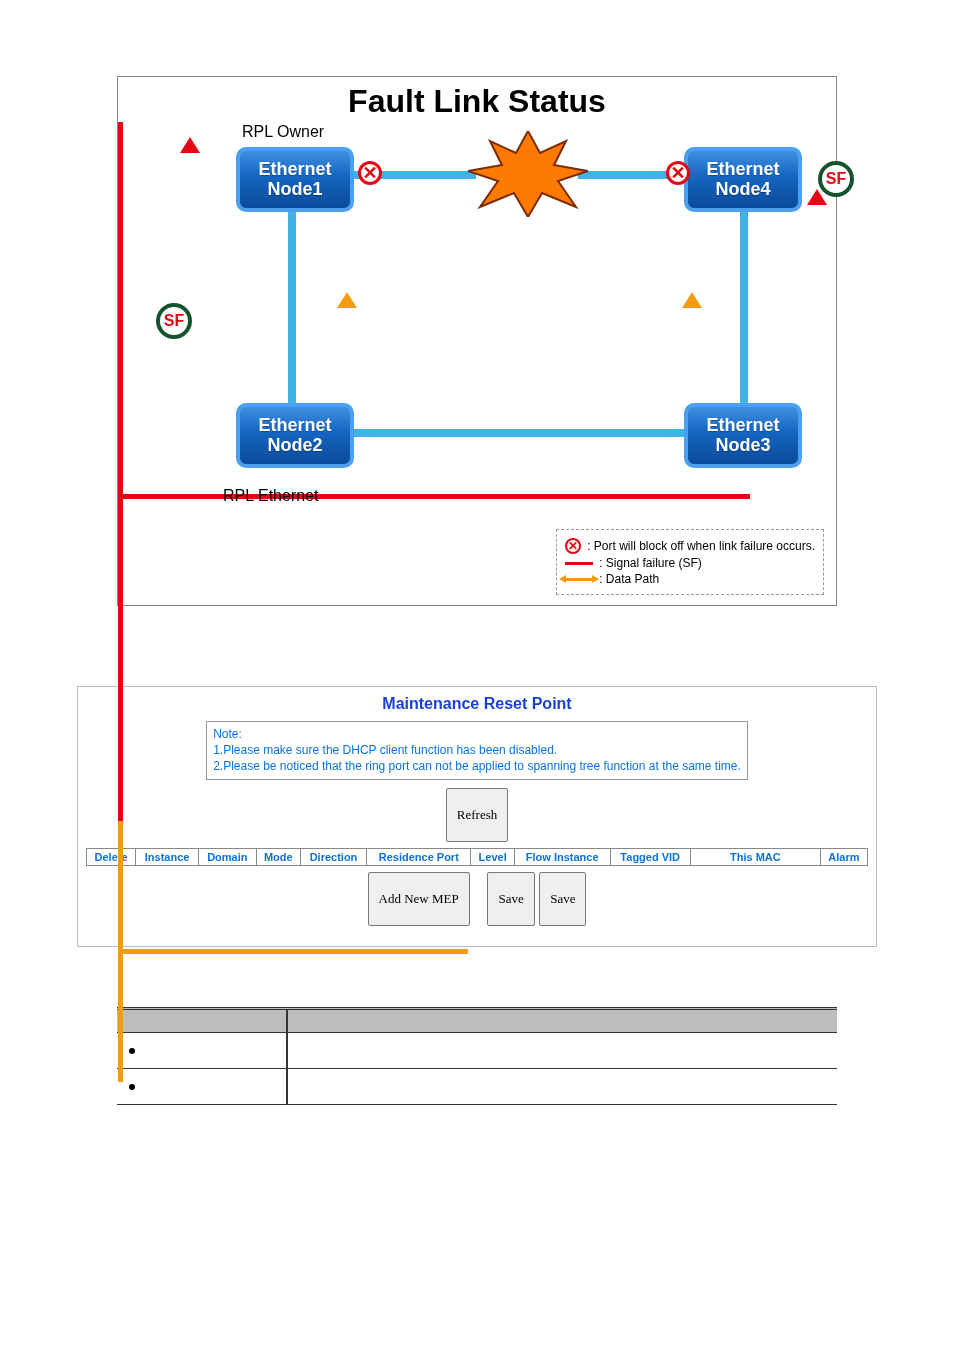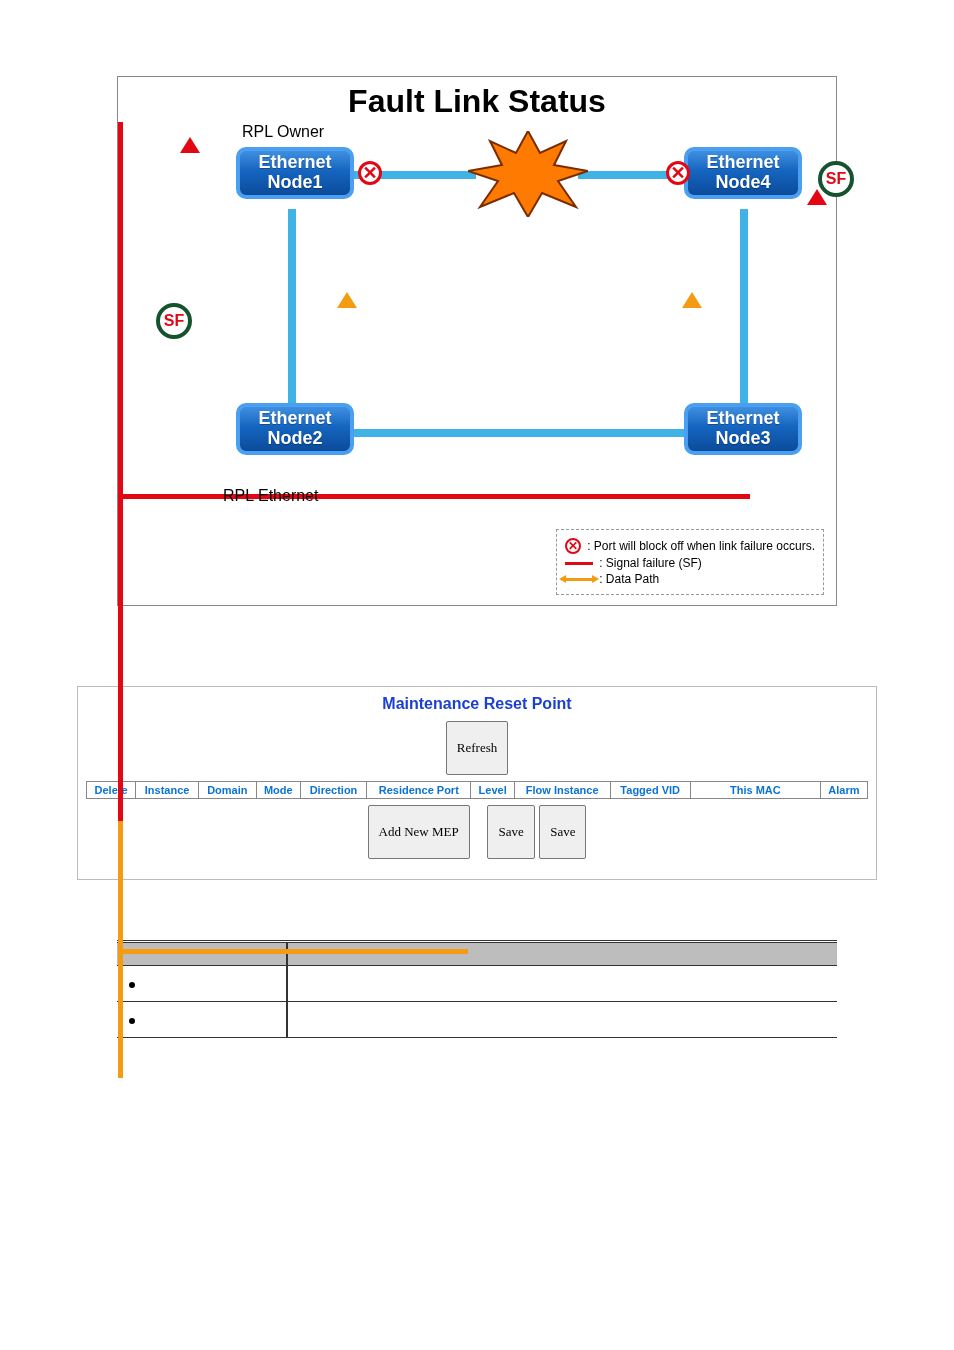--- a/index.html
+++ b/index.html
@@ -6,21 +6,21 @@
   body { margin: 0; font-family: Arial, sans-serif; background: #fff; width: 954px; }
   .page { padding: 60px 20px 40px 20px; }
 
   
   .diagram-box { width: 720px; margin: 16px auto 80px auto; border: 1px solid #888; position: relative; height: 530px; background: #fff; }
   .diagram-title { font-size: 32px; font-weight: bold; text-align: center; padding: 6px 0 2px 0; }
   .rpl-owner-lbl { position: absolute; top: 46px; left: 124px; font-size: 16px; }
   .rpl-neighbour-lbl { position: absolute; top: 410px; left: 105px; font-size: 16px; }
 
   
-  .node { position: absolute; width: 118px; height: 52px; border-radius: 10px; background: linear-gradient(#3f8fe0, #1565c0 45%, #0b4b9a); border: 4px solid #4a9ff0; color: #fff; font-weight: bold; font-size: 18px; display: flex; flex-direction: column; align-items: center; justify-content: center; line-height: 1.1; text-shadow: 0 1px 1px rgba(0,0,0,.3); }
+  .node { position: absolute; width: 118px; height: 65px; border-radius: 10px; background: linear-gradient(#3f8fe0, #1565c0 45%, #0b4b9a); border: 4px solid #4a9ff0; color: #fff; font-weight: bold; font-size: 18px; display: flex; flex-direction: column; align-items: center; justify-content: center; line-height: 1.1; text-shadow: 0 1px 1px rgba(0,0,0,.3); }
   .node1 { top: 70px; left: 118px; }
   .node2 { top: 326px; left: 118px; }
   .node3 { top: 326px; left: 566px; }
   .node4 { top: 70px; left: 566px; }
 
   
   .sf { position: absolute; width: 36px; height: 36px; border: 4px solid #14532d; border-radius: 50%; color: #e30613; font-weight: bold; font-size: 16px; display: flex; align-items: center; justify-content: center; background: #fff; }
   .sf-left { top: 226px; left: 38px; }
   .sf-right { top: 84px; left: 700px; }
 
@@ -157,20 +157,25 @@
         </div>
       <div class="lrow">
           <span class="ol"></span>
           <span>: Data Path</span>
         </div>
     </div>
   </div>
 
   <div class="mep-box">
     <div class="mep-title">Maintenance Reset Point</div>
+    <div class="note-box">
+      <span>Note:</span><br>
+      <span>1.Please make sure the DHCP client function has been disabled.</span><br>
+      <span>2.Please be noticed that the ring port can not be applied to spanning tree function at the same time.</span>
+    </div>
     <div class="btn-row">
       <button class="btn">Refresh</button>
     </div>
     <table class="mep-table">
       <tbody>
           <tr>
         <th>Delete</th>
         <th>Instance</th>
         <th>Domain</th>
         <th>Mode</th>

